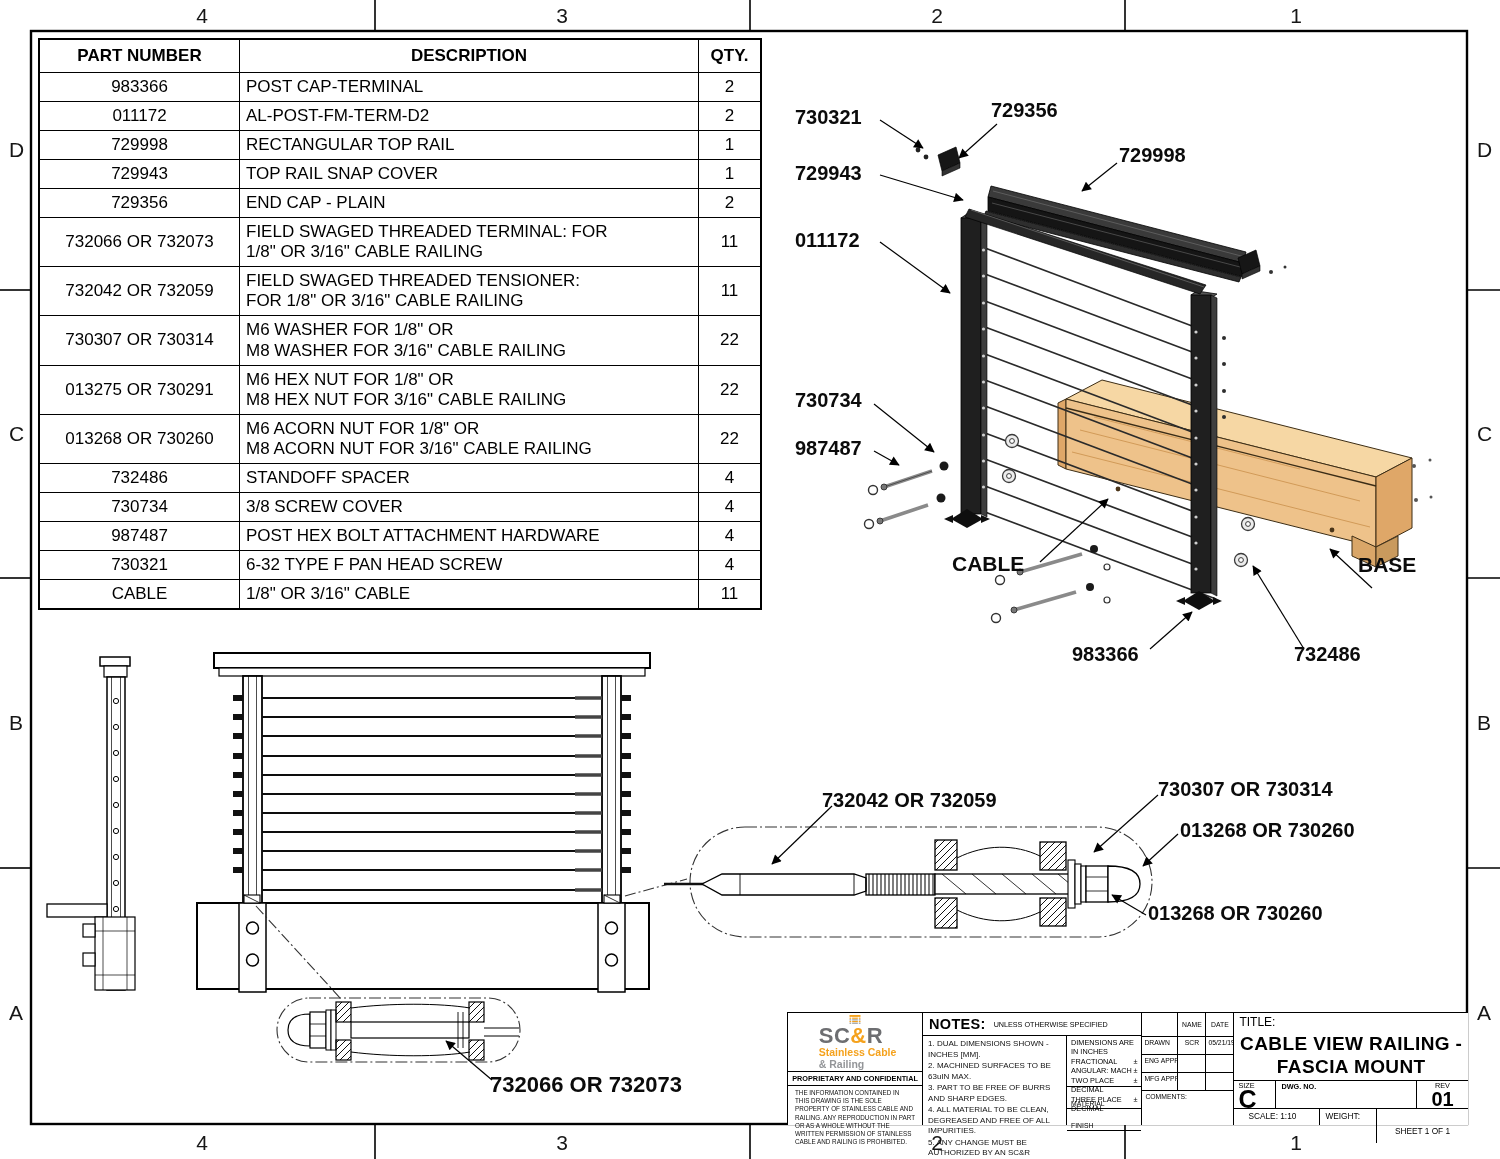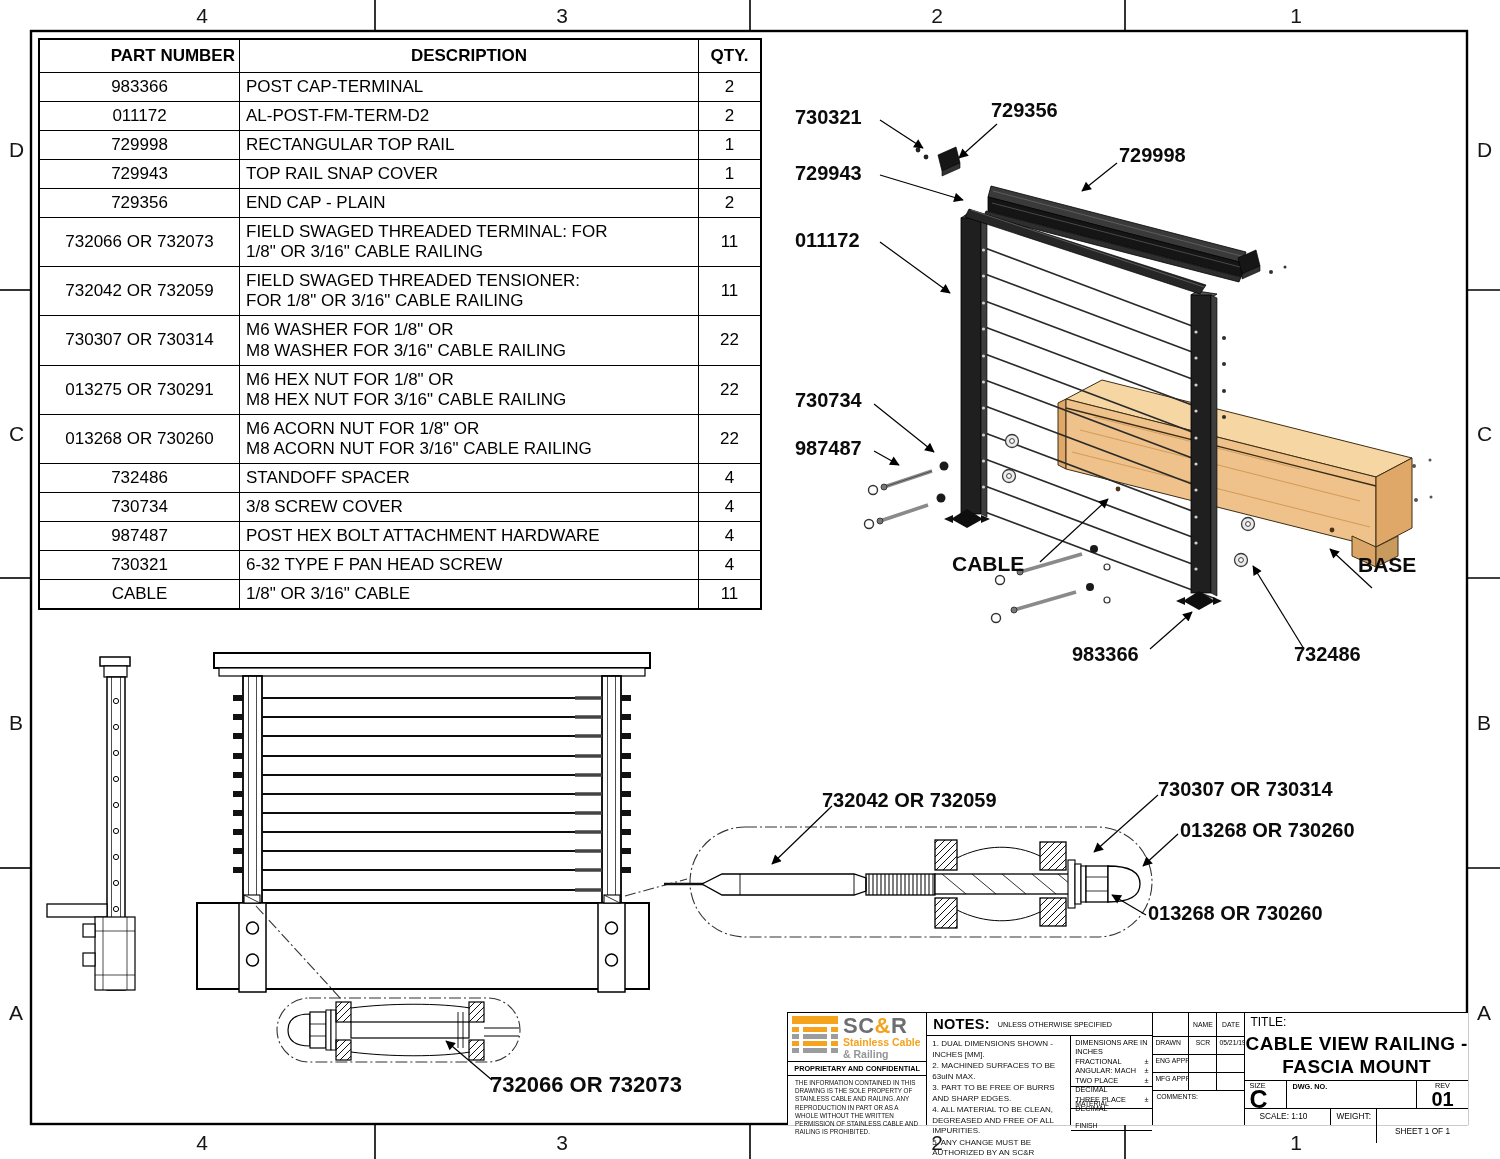--- a/index.html
+++ b/index.html
@@ -15,38 +15,38 @@
   
   .parts-table{position:absolute;left:38px;top:38px;border-collapse:collapse;table-layout:fixed;
                background:#fff;}
   .parts-table th,.parts-table td{border:1.3px solid #000;font-size:17px;line-height:1.18;
                padding:4px 6px;vertical-align:middle;}
   .parts-table th{font-weight:bold;text-align:center;padding:6px 4px;}
   .parts-table{border:2.4px solid #000;}
   td.col-part-number{width:187px;text-align:center;}
   td.col-description{width:446px;text-align:left;white-space:pre-line;}
   td.col-qty{width:49px;text-align:center;}
-  th.h-pn{width:187px;text-align:right;} th.h-desc{width:446px;} th.h-qty{width:49px;}
+  th.h-pn{width:187px;} th.h-desc{width:446px;} th.h-qty{width:49px;}
 
   
   .callout{position:absolute;font-weight:bold;font-size:20px;white-space:nowrap;color:#0b0b0b;}
   .callout.big{font-size:21px;}
   .callout.detail{font-size:22px;}
 
   
   .titleblock{position:absolute;left:787px;top:1012px;width:681px;height:113px;
               box-sizing:border-box;border-top:1.8px solid #000;border-left:1.8px solid #000;
               display:flex;background:#fff;font-family:"Liberation Sans",sans-serif;}
   .tb-col{box-sizing:border-box;height:100%;}
   .tb-logo{width:151px;display:flex;flex-direction:column;}
   .tb-notes{width:247px;border-left:1.2px solid #000;display:flex;flex-direction:column;}
   .tb-appr{width:93px;border-left:1.2px solid #000;display:flex;flex-direction:column;font-size:6.8px;}
   .tb-title{flex:1;border-left:1.2px solid #000;display:flex;flex-direction:column;}
 
-  .logo-top{height:58px;display:flex;align-items:center;padding:2px 4px;box-sizing:border-box;}
+  .logo-top{height:58px;display:flex;align-items:center;padding:2px 4px;box-sizing:border-box;flex-direction:column;}
   .logo-words{margin-left:5px;line-height:1;}
   .scr{font-size:22px;font-weight:bold;letter-spacing:0.5px;color:#6d6e71;}
   .scr .amp{color:#f5a21d;}
   .logo-l1{font-size:10.5px;font-weight:bold;color:#f5a21d;margin-top:0;}
   .logo-l2{font-size:10.5px;font-weight:bold;color:#939598;margin-top:1px;}
   .prop-bar{height:14px;border-top:1.2px solid #000;border-bottom:1.2px solid #000;
             font-size:7.3px;font-weight:bold;text-align:center;line-height:13px;}
   .prop-text{flex:1;font-size:6.3px;line-height:1.3;padding:3px 7px;text-transform:uppercase;color:#111;}
 
   .notes-head{height:23px;border-bottom:1.2px solid #000;display:flex;align-items:center;padding:0 6px;box-sizing:border-box;}
@@ -77,21 +77,21 @@
   .size-row{height:27px;border-top:1.2px solid #000;display:flex;}
   .size-cell{width:42px;border-right:1.2px solid #000;box-sizing:border-box;padding:1px 4px;line-height:1;}
   .size-cell .sm,.rev-cell .sm,.dwg-cell .sm{font-size:7.3px;display:block;}
   .size-cell .big{font-size:25px;font-weight:bold;line-height:0.85;display:block;}
   .dwg-cell{flex:1;padding:1px 5px;box-sizing:border-box;font-weight:bold;}
   .rev-cell{width:52px;border-left:1.2px solid #000;box-sizing:border-box;text-align:center;padding:1px 2px;line-height:1;}
   .rev-cell .big2{font-size:20px;font-weight:bold;display:block;line-height:1;}
   .foot-row{height:16px;border-top:1.2px solid #000;display:flex;font-size:8.3px;}
   .scale-cell{width:76px;padding:2px 5px;box-sizing:border-box;margin-left:9px;}
   .weight-cell{flex:1;border-left:1.2px solid #000;padding:2px 5px;box-sizing:border-box;}
-  .sheet-cell{width:92px;border-left:1.2px solid #000;padding:17px 5px;box-sizing:border-box;text-align:center;}
+  .sheet-cell{width:92px;border-left:1.2px solid #000;padding:17px 5px;box-sizing:border-box;text-align:center;margin-left:11px;}
 </style>
 </head>
 <body>
 
 <div class="sheet">
 
   <svg class="draw-layer" width="1500" height="1159" viewBox="0 0 1500 1159">
     <defs>
       <pattern id="hatch" width="7" height="7" patternUnits="userSpaceOnUse">
         <path d="M0 7 L7 0" stroke="#111" stroke-width="1"></path>

